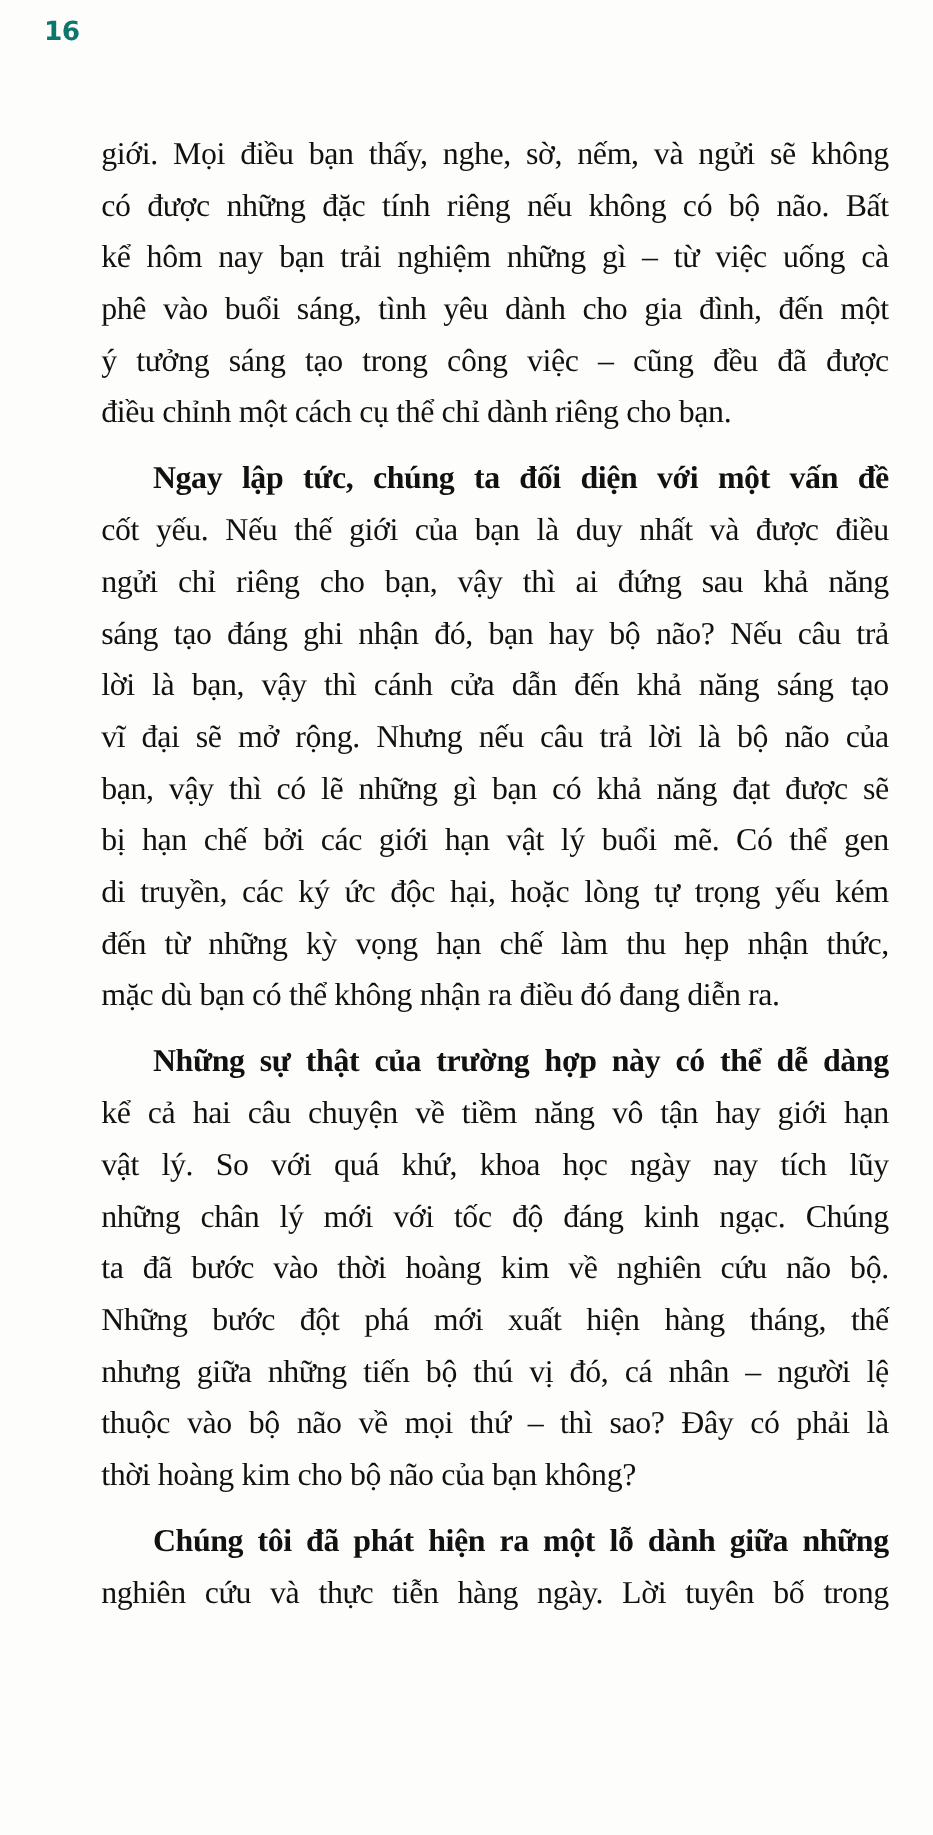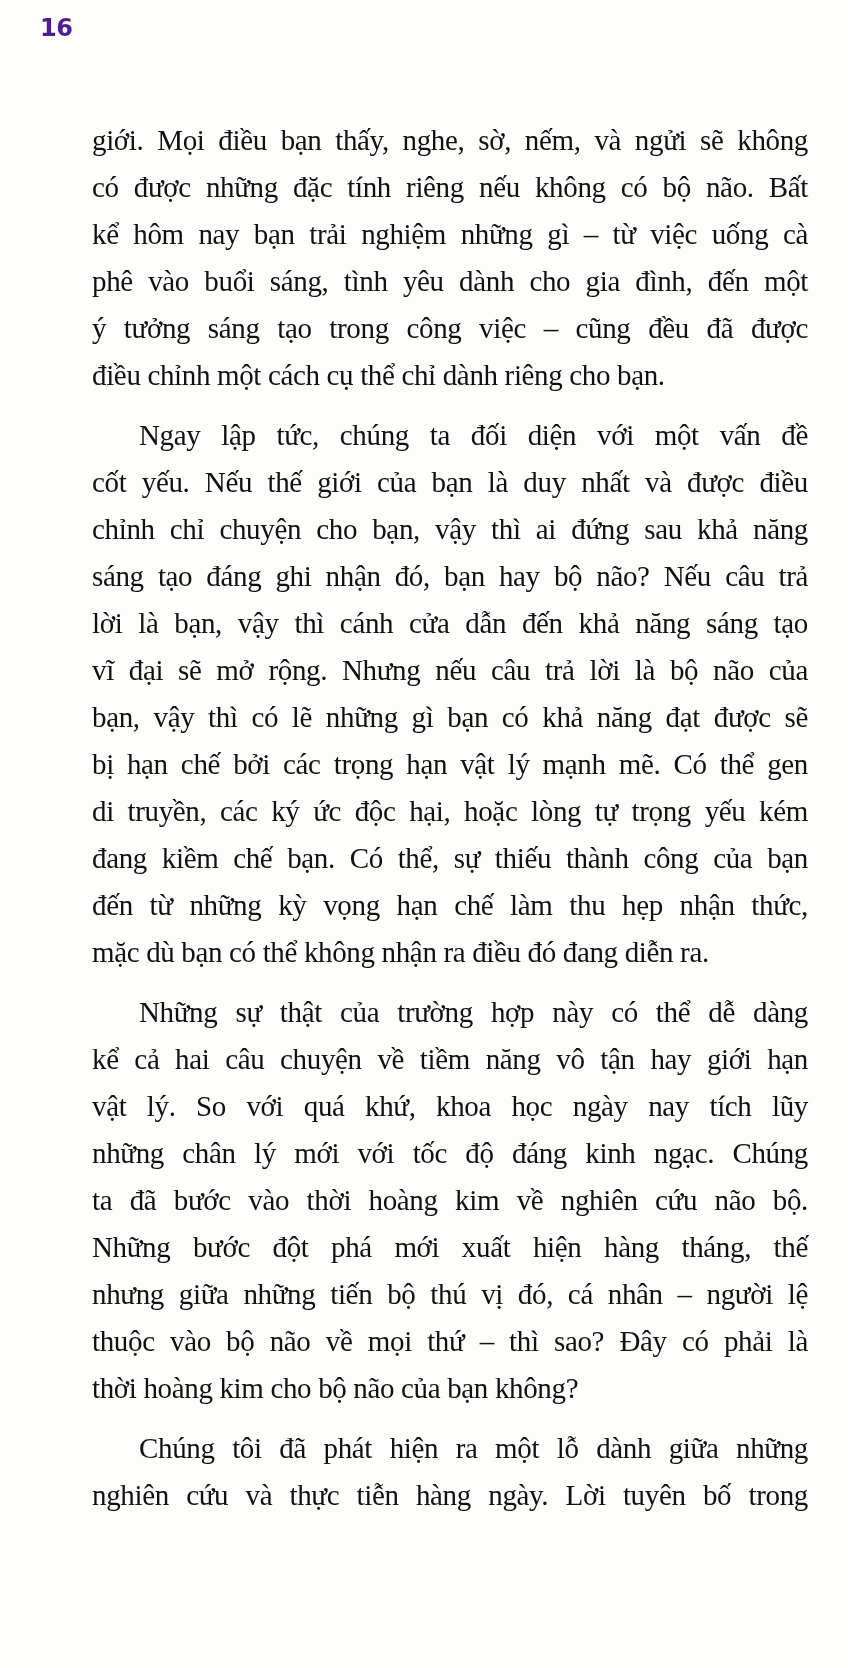--- a/index.html
+++ b/index.html
@@ -16,21 +16,21 @@
       color: #111111;
     }
     .page-number {
       position: absolute;
       left: 40px;
       top: 14px;
       font-family: "DejaVu Sans", "Liberation Sans", sans-serif;
       font-weight: bold;
       font-size: 24px;
       letter-spacing: -0.5px;
-      color: #4c1d95;
+      color: #0f766e;
     }
     .text-column {
       position: absolute;
       left: 92px;
       top: 117px;
       width: 716px;
     }
     .para {
       margin: 0 0 13px 0;
     }
@@ -42,20 +42,21 @@
       white-space: nowrap;
       text-align: justify;
       text-align-last: justify;
       letter-spacing: -0.35px;
     }
     .line.last {
       text-align-last: left;
     }
     .line.indent {
       padding-left: 47px;
+      font-weight: bold;
     }
     .it {
     }
   </style>
 </head>
 <body>
 
 <div class="page-number">16</div>
 
 <div class="text-column" id="text-column">
@@ -63,28 +64,27 @@
       <span class="line"><span>giới. Mọi điều bạn thấy, nghe, sờ, nếm, và ngửi sẽ không</span></span>
       <span class="line"><span>có được những đặc tính riêng nếu không có bộ não. Bất</span></span>
       <span class="line"><span>kể hôm nay bạn trải nghiệm những gì – từ việc uống cà</span></span>
       <span class="line"><span>phê vào buổi sáng, tình yêu dành cho gia đình, đến một</span></span>
       <span class="line"><span>ý tưởng sáng tạo trong công việc – cũng đều đã được</span></span>
       <span class="line last"><span>điều chỉnh một cách cụ thể chỉ dành riêng cho bạn.</span></span>
     </div>
     <div class="para">
       <span class="line indent"><span>Ngay lập tức, chúng ta đối diện với một vấn đề</span></span>
       <span class="line"><span>cốt yếu. Nếu thế giới của bạn là duy nhất và được điều</span></span>
-      <span class="line"><span>chỉnh chỉ chuyện cho bạn, vậy thì ai đứng sau khả năng</span></span>
+      <span class="line"><span>ngửi chỉ riêng cho bạn, vậy thì ai đứng sau khả năng</span></span>
       <span class="line"><span>sáng tạo đáng ghi nhận đó, bạn hay bộ não? Nếu câu trả</span></span>
       <span class="line"><span>lời là bạn, vậy thì cánh cửa dẫn đến khả năng sáng tạo</span></span>
       <span class="line"><span>vĩ đại sẽ mở rộng. Nhưng nếu câu trả lời là </span><span class="it">bộ não của</span></span>
       <span class="line"><span class="it">bạn,</span><span> vậy thì có lẽ những gì bạn có khả năng đạt được sẽ</span></span>
-      <span class="line"><span>bị hạn chế bởi các trọng hạn vật lý mạnh mẽ. Có thể gen</span></span>
+      <span class="line"><span>bị hạn chế bởi các giới hạn vật lý buổi mẽ. Có thể gen</span></span>
       <span class="line"><span>di truyền, các ký ức độc hại, hoặc lòng tự trọng yếu kém</span></span>
-      <span class="line"><span>đang kiềm chế bạn. Có thể, sự thiếu thành công của bạn</span></span>
       <span class="line"><span>đến từ những kỳ vọng hạn chế làm thu hẹp nhận thức,</span></span>
       <span class="line last"><span>mặc dù bạn có thể không nhận ra điều đó đang diễn ra.</span></span>
     </div>
     <div class="para">
       <span class="line indent"><span>Những sự thật của trường hợp này có thể dễ dàng</span></span>
       <span class="line"><span>kể cả hai câu chuyện về tiềm năng vô tận hay giới hạn</span></span>
       <span class="line"><span>vật lý. So với quá khứ, khoa học ngày nay tích lũy</span></span>
       <span class="line"><span>những chân lý mới với tốc độ đáng kinh ngạc. Chúng</span></span>
       <span class="line"><span>ta đã bước vào thời hoàng kim về nghiên cứu não bộ.</span></span>
       <span class="line"><span>Những bước đột phá mới xuất hiện hàng tháng, thế</span></span>

